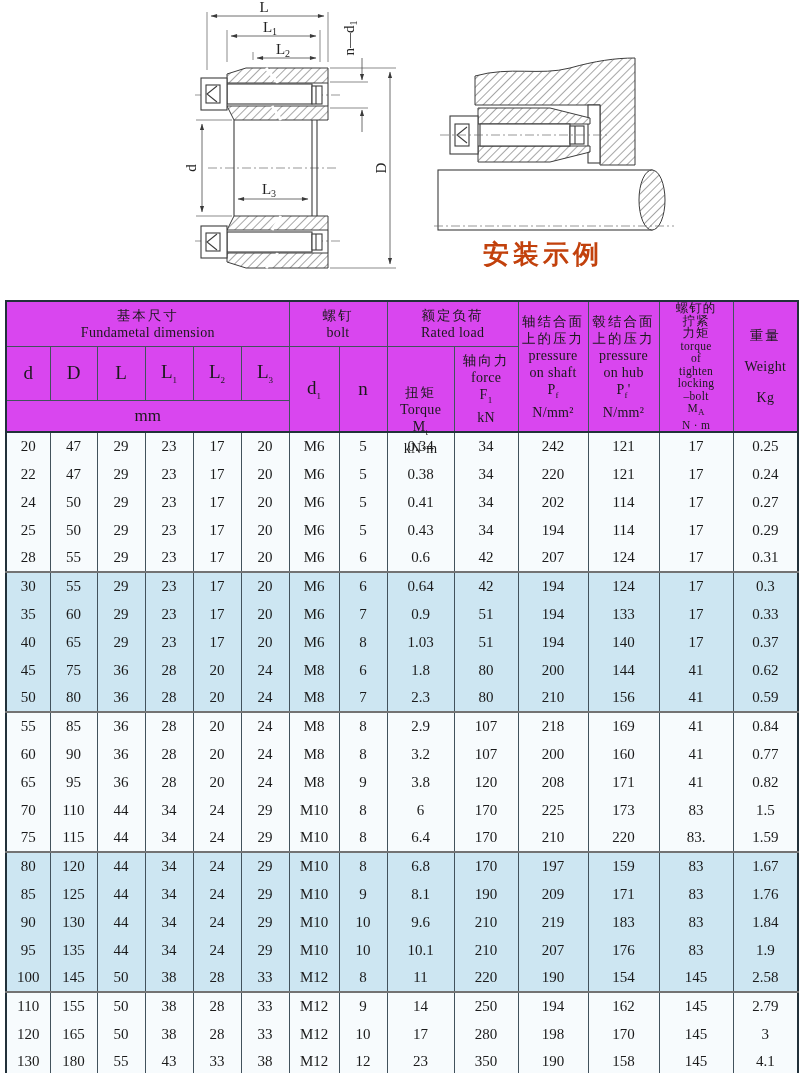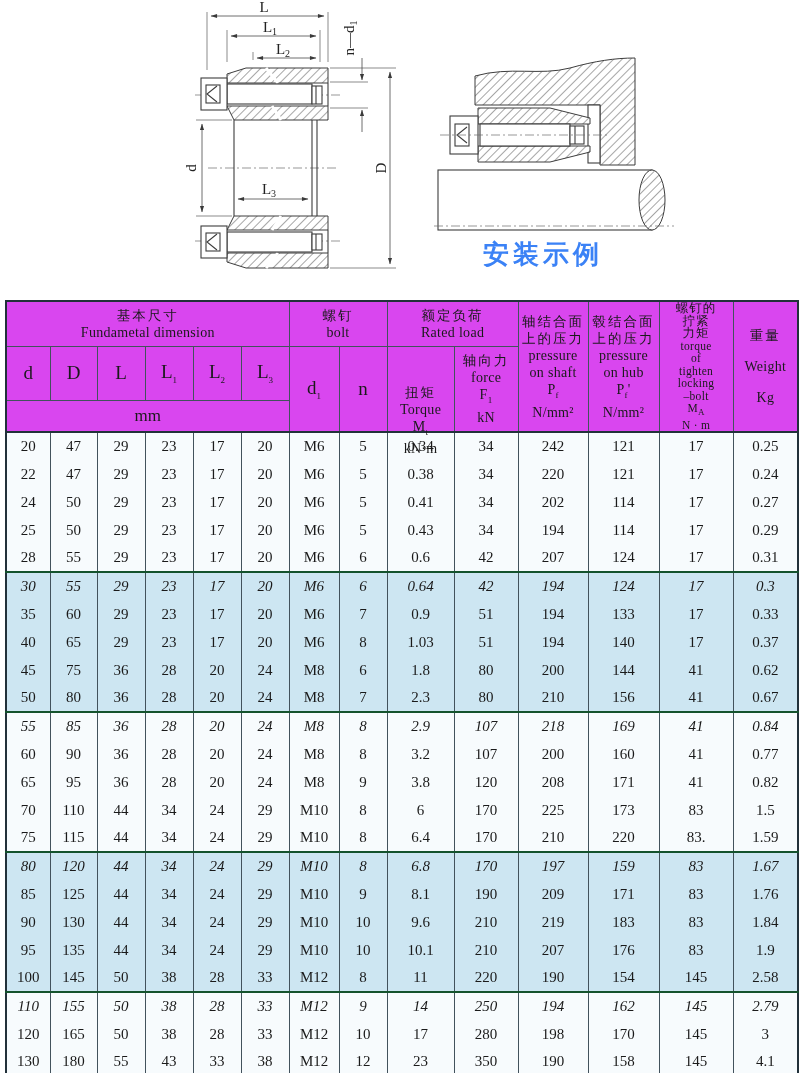--- a/index.html
+++ b/index.html
@@ -3,21 +3,21 @@
 <meta charset="utf-8">
 <style>
   html,body{margin:0;padding:0;background:#ffffff;}
   #page{position:relative;width:800px;height:1073px;background:#ffffff;overflow:hidden;
         font-family:"Liberation Serif","DejaVu Serif",serif;color:#1a1a1a;}
 
   
   #secsvg{position:absolute;left:150px;top:0px;}
   #instsvg{position:absolute;left:430px;top:30px;}
   .caption{position:absolute;left:483px;top:237px;width:160px;
-           font-size:26px;font-weight:bold;letter-spacing:4px;color:#3b82f6;}
+           font-size:26px;font-weight:bold;letter-spacing:4px;color:#c2410c;}
 
   svg .oline{fill:none;stroke:#3d3d3d;stroke-width:1.1;}
   svg .hatch{fill:url(#hp);stroke:#3d3d3d;stroke-width:1;}
   svg .wfill{fill:#ffffff;stroke:#3d3d3d;stroke-width:1.1;}
   svg .thin{fill:none;stroke:#5a5a5a;stroke-width:0.7;}
   svg .dim{fill:none;stroke:#4a4a4a;stroke-width:0.8;}
   svg .cl{fill:none;stroke:#6a6a6a;stroke-width:0.7;stroke-dasharray:9 3 2 3;}
   svg .slit{fill:none;stroke:#ffffff;stroke-width:3;}
   svg text{font-family:"Liberation Serif","DejaVu Serif",serif;font-size:15px;fill:#222;}
   svg .svgsub{font-size:10px;}
@@ -27,21 +27,21 @@
        table-layout:fixed;border:2.5px solid #22313a;}
   #tbl th,#tbl td{padding:0;text-align:center;vertical-align:middle;font-weight:normal;
        border-left:1px solid #42525c;border-right:1px solid #42525c;
        background:#f7fbfd;overflow:visible;}
   #tbl thead th{background:#d946ef;border:1px solid #42525c;}
   #tbl thead{border-bottom:2px solid #22313a;}
   #tbl tr.ha{height:45px;} #tbl tr.hb{height:48px;} #tbl tr.hc{height:32px;}
   #tbl tbody tr{height:28px;padding-left:48px;}
   #tbl tbody td{font-size:15px;}
   #tbl tbody tr.shaded td{background:#cde6f2;}
-  #tbl tbody tr.group-start td{border-top:2px solid #14532d;font-style:italic;}
+  #tbl tbody tr.group-start td{border-top:2px solid #737373;}
 
   .blk{display:block;line-height:17px;}
   .ml{white-space:pre-line;}
   .zh{font-size:13.5px;letter-spacing:2px;}
   .en{font-size:14px;letter-spacing:0.3px;}
   sub{font-size:9px;} 
   .big{font-size:19px;}
   .mmrow{font-size:17px;}
   .gap{margin-top:14px;}
   .small-col .blk{line-height:12.5px;}
@@ -380,21 +380,21 @@
           <td>28</td>
           <td>20</td>
           <td>24</td>
           <td>M8</td>
           <td>7</td>
           <td>2.3</td>
           <td>80</td>
           <td>210</td>
           <td>156</td>
           <td>41</td>
-          <td>0.67</td>
+          <td>0.59</td>
         </tr>
         <tr class="group-start">
           <td>55</td>
           <td>85</td>
           <td>36</td>
           <td>28</td>
           <td>20</td>
           <td>24</td>
           <td>M8</td>
           <td>8</td>

